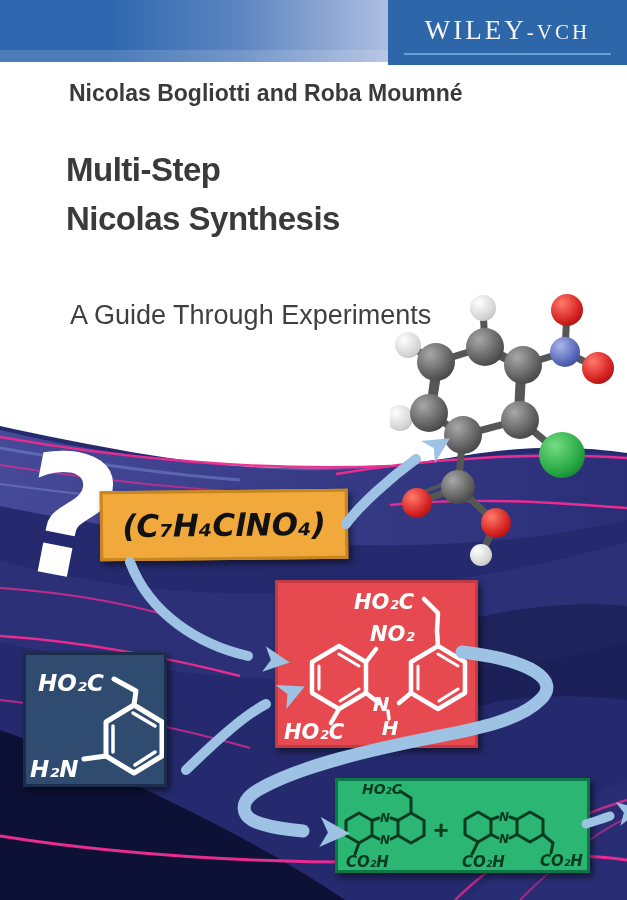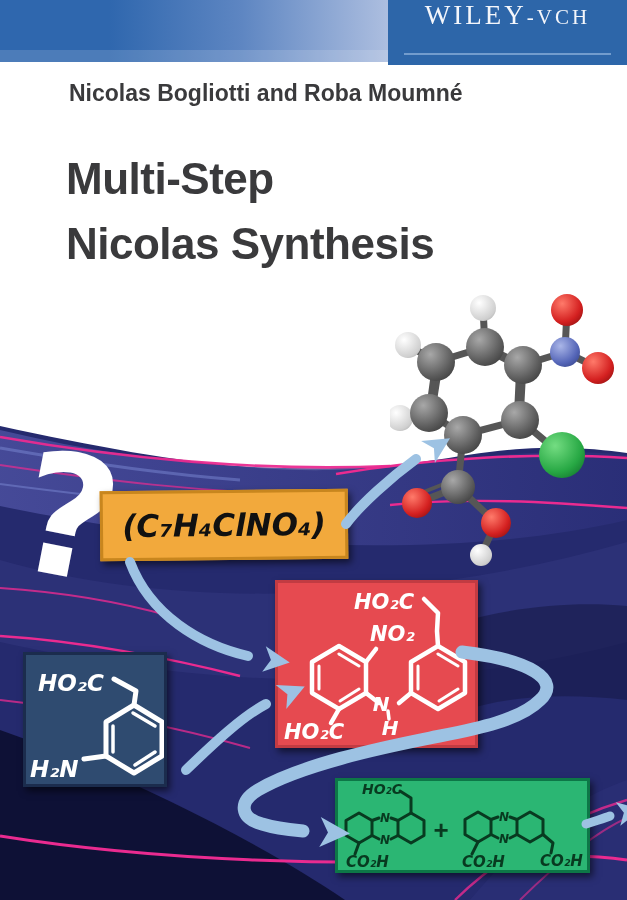--- a/index.html
+++ b/index.html
@@ -3,27 +3,27 @@
 <meta charset="utf-8">
 <style>
   html,body{margin:0;padding:0;background:#666;}
   .cover{position:relative;width:627px;height:900px;margin:0 auto;background:#ffffff;overflow:hidden;
          font-family:"Liberation Sans",sans-serif;}
   
   .band{position:absolute;left:0;top:0;width:390px;height:62px;
         background:linear-gradient(to right,#2f67ae 0%,#2f67ae 28%,#5e86c2 62%,#aebfe0 100%);}
   .band::after{content:"";position:absolute;left:0;top:50px;right:0;height:12px;background:rgba(255,255,255,.14);}
   .wiley-block{position:absolute;left:388px;top:0;width:239px;height:65px;background:#2d66a9;text-align:center;}
-  .wiley-text{color:#f4f6fb;font-family:"Liberation Serif",serif;letter-spacing:3px;}
+  .wiley-text{margin-top:15px;color:#f4f6fb;font-family:"Liberation Serif",serif;letter-spacing:3px;}
   .wiley-main{font-size:27px;}
   .wiley-sub{font-size:21px;}
   .wiley-line{position:absolute;left:16px;right:16px;bottom:10px;height:2px;background:#7fa6d4;opacity:.85;}
   
   .authors{position:absolute;left:69px;top:80px;font-size:23px;font-weight:bold;color:#3a3a3c;}
-  .title{position:absolute;left:66px;top:146px;font-size:44px;font-weight:bold;color:#3a3a3c;line-height:1.48;letter-spacing:-.5px;}
+  .title{position:absolute;left:66px;top:146px;font-size:33px;font-weight:bold;color:#3a3a3c;line-height:1.48;letter-spacing:-.5px;}
   .subtitle{position:absolute;left:70px;top:300px;font-size:27px;color:#3f3f41;}
   
   .bg-svg{position:absolute;left:0;top:0;z-index:1;}
   .molecule-svg{position:absolute;left:390px;top:280px;z-index:2;}
   .qmark{position:absolute;left:20px;top:434px;z-index:3;color:#ffffff;font-family:"DejaVu Sans",sans-serif;
          font-weight:bold;font-size:168px;transform:rotate(11deg);line-height:1;}
   .chem-box{position:absolute;z-index:3;box-shadow:3px 4px 7px rgba(0,0,0,.55);}
   .formula-box{left:100px;top:490px;width:242px;height:64px;background:#f2a93c;border:3px solid #c8861e;
                display:flex;align-items:center;justify-content:center;transform:rotate(-.6deg);}
   .formula-text{font-family:"DejaVu Sans",sans-serif;font-weight:bold;font-style:italic;font-size:31px;color:#111;}
@@ -75,20 +75,21 @@
       <span class="wiley-main">WILEY</span><span class="wiley-sub">-VCH</span>
     </div>
     <div class="wiley-line"></div>
   </div>
 
   <div class="authors">Nicolas Bogliotti and Roba Moumné</div>
   <div class="title">
     <div>Multi-Step</div>
     <div>Nicolas Synthesis</div>
   </div>
+  <div class="subtitle">A Guide Through Experiments</div>
 
   <svg class="molecule-svg" width="237" height="300" viewBox="0 0 237 300">
     <defs>
       <radialGradient id="gC" cx="0.35" cy="0.3" r="0.95">
           <stop offset="0" stop-color="#a8a8a8"></stop>
           <stop offset="0.6" stop-color="#5c5c5c"></stop>
           <stop offset="1" stop-color="#2e2e2e"></stop>
         </radialGradient>
       <radialGradient id="gH" cx="0.35" cy="0.3" r="0.95">
           <stop offset="0" stop-color="#ffffff"></stop>

